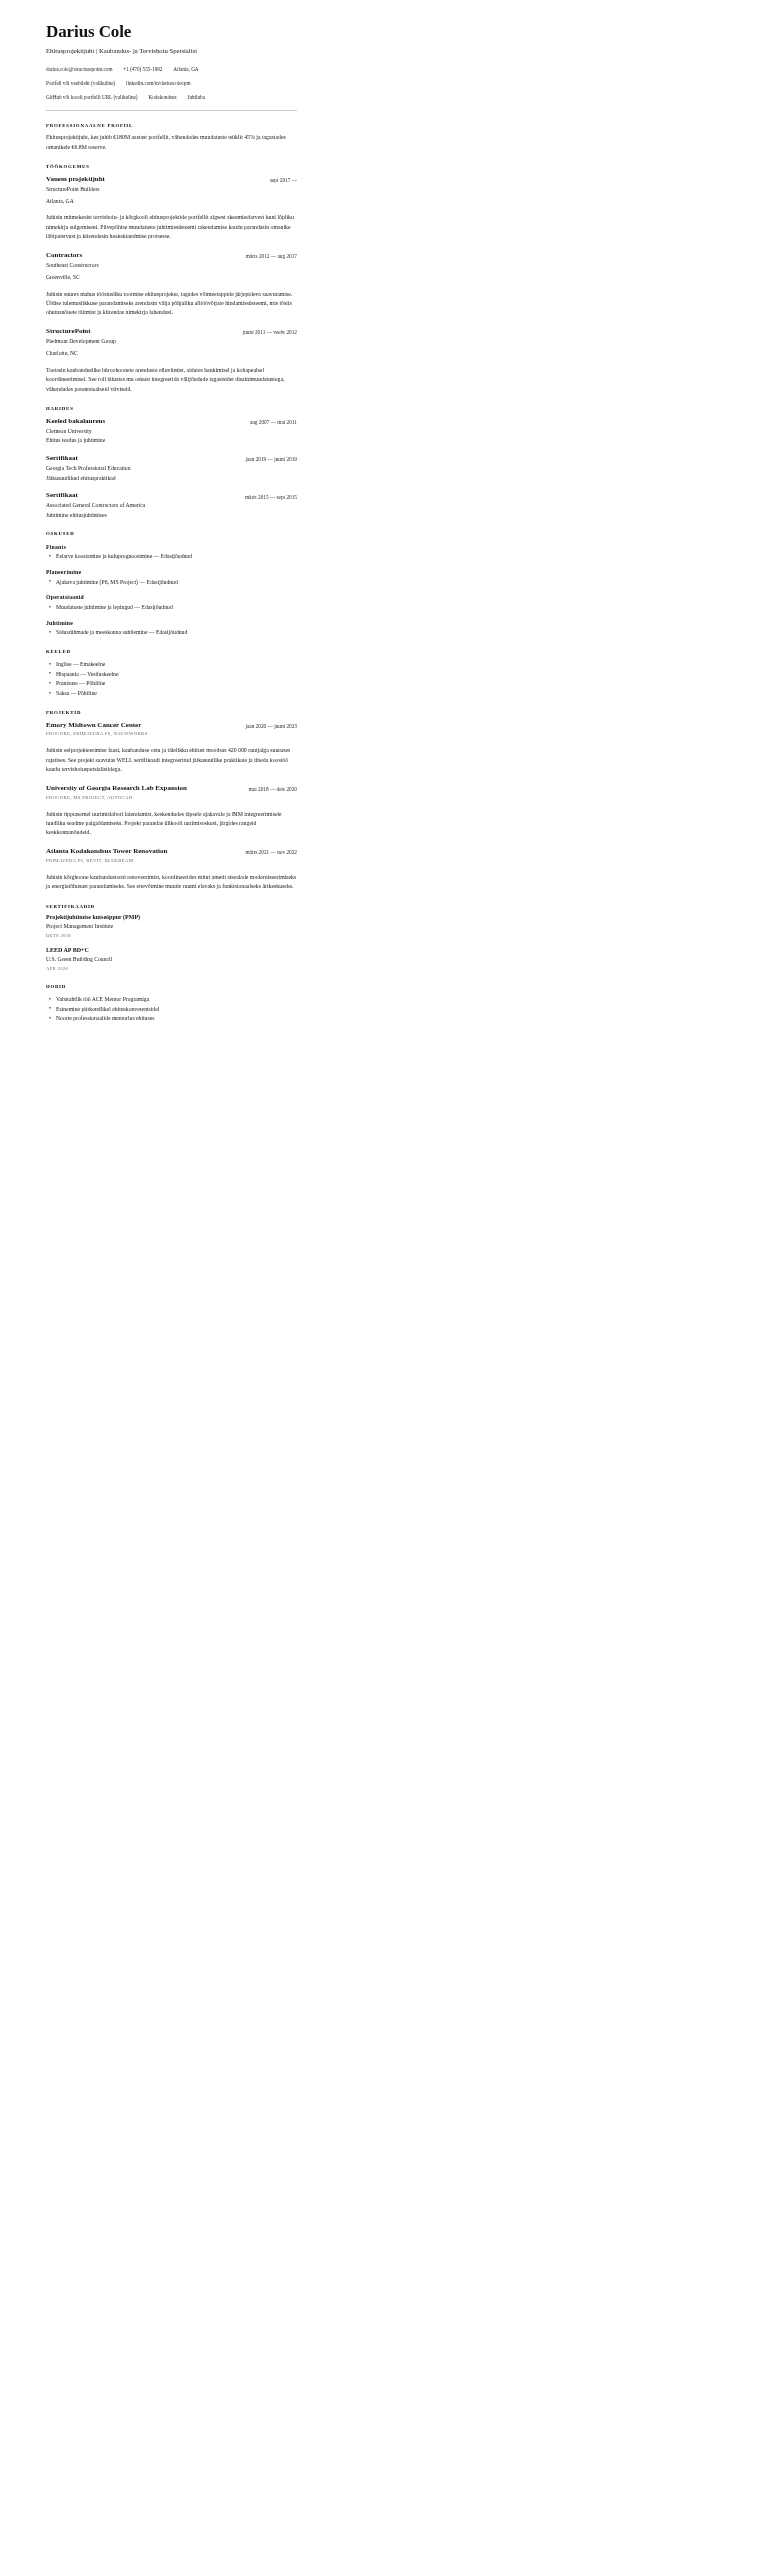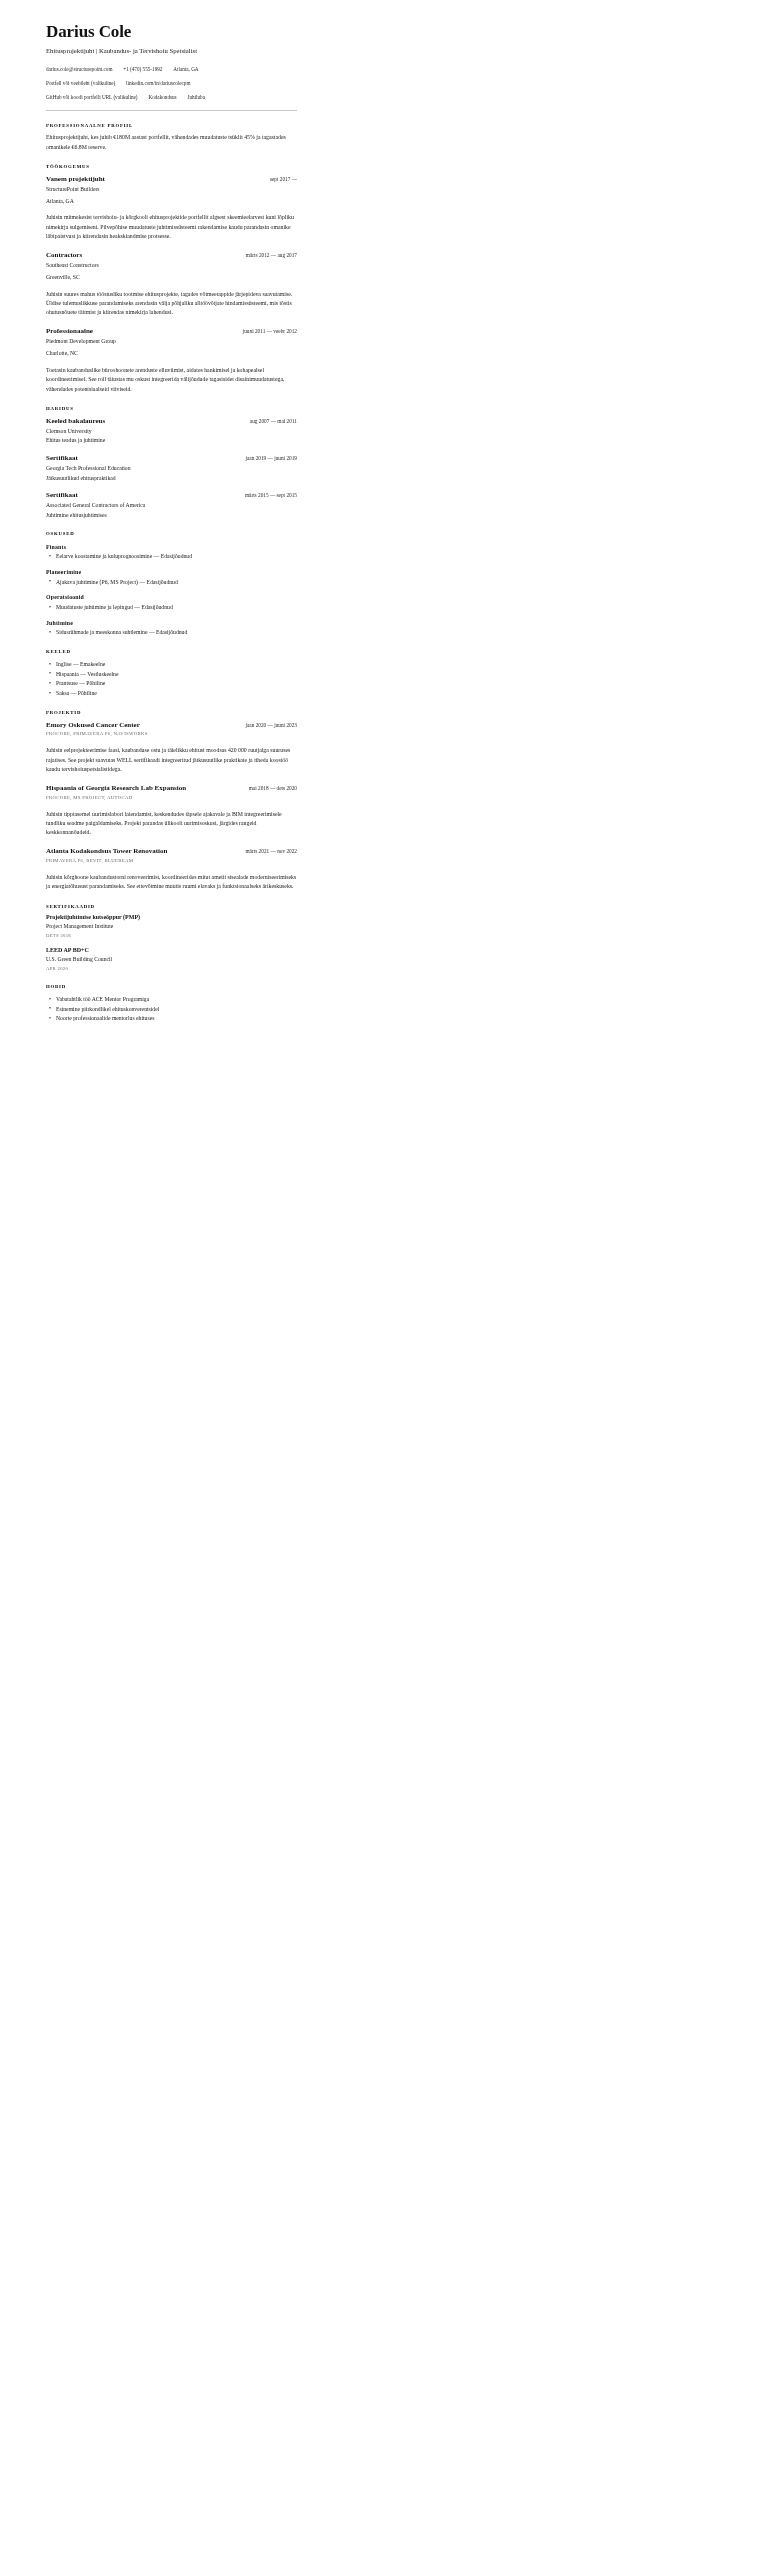--- a/index.html
+++ b/index.html
@@ -74,21 +74,21 @@
     margin: 0;
     color: #1a1a1a;
   }
 
   
   .entry { margin-bottom: 3.8px; }
   .entry + .entry { margin-top: 9.5px; }
   .entry-head {
     display: flex;
     justify-content: space-between;
-    align-items: center;
+    align-items: flex-end;
     gap: 0;
   }
   .entry-title {
     font-size: 7px;
     font-weight: 700;
     line-height: 1.25;
     margin: 0;
   }
   .entry-date {
     font-size: 5.3px;
@@ -228,21 +228,21 @@
         <div class="entry-title">Contractors</div>
         <div class="entry-date">märts 2012 — aug 2017</div>
       </div>
       <div class="entry-sub">Southeast Constructors</div>
       <div class="entry-loc">Greenville, SC</div>
       <p class="entry-body">Juhisin suures mahus tööstusliku tootmise ehitusprojekte, tagades võtmeetappide järjepideva saavutamise. Üldise tulemuslikkuse parandamiseks arendasin välja põhjaliku alltöövõtjate hindamissüsteemi, mis tõstis ohutusnõuete täitmist ja kiirendas nimekirja lahendusi.</p>
     </div>
 
     <div class="entry">
       <div class="entry-head">
-        <div class="entry-title">Professionaalne</div>
+        <div class="entry-title">StructurePoint</div>
         <div class="entry-date">juuni 2011 — veebr 2012</div>
       </div>
       <div class="entry-sub">Piedmont Development Group</div>
       <div class="entry-loc">Charlotte, NC</div>
       <p class="entry-body">Toetasin kaubanduslike büroohoonete arenduste elluviimist, aidates hankimisel ja kohapealsel koordineerimisel. See roll täiustas mu oskust integreerida välijõudude tagasisidet disainimuudatustega, vähendades potentsiaalseid viiviseid.</p>
     </div>
   </div>
 
   <div class="section">
     <div class="section-title">Haridus</div>
@@ -315,30 +315,30 @@
       <li>Prantsuse — Põhiline</li>
       <li>Saksa — Põhiline</li>
     </ul>
   </div>
 
   <div class="section">
     <div class="section-title">Projektid</div>
 
     <div class="entry">
       <div class="entry-head">
-        <div class="entry-title">Emory Oskused Cancer Center</div>
+        <div class="entry-title">Emory Midtown Cancer Center</div>
         <div class="entry-date">jaan 2020 — juuni 2023</div>
       </div>
       <div class="proj-tags">PROCORE, PRIMAVERA P6, NAVISWORKS</div>
       <p class="entry-body">Juhisin eelprojekteerimise faasi, kaubanduse ostu ja täielikku ehitust moodsas 420 000 ruutjalga suuruses rajatises. See projekt saavutas WELL sertifikaadi integreeritud jätkusuutlike praktikate ja tiheda koostöö kaudu tervishoiuspetsialistidega.</p>
     </div>
 
     <div class="entry">
       <div class="entry-head">
-        <div class="entry-title">Hispaania of Georgia Research Lab Expansion</div>
+        <div class="entry-title">University of Georgia Research Lab Expansion</div>
         <div class="entry-date">mai 2018 — dets 2020</div>
       </div>
       <div class="proj-tags">PROCORE, MS PROJECT, AUTOCAD</div>
       <p class="entry-body">Juhisin tipptasemel uurimislabori laiendamist, keskendudes täpsele ajakavale ja BIM integreerimisele tundliku seadme paigaldamiseks. Projekt parandas ülikooli uurimisoskusi, järgides rangeid keskkonnanõudeid.</p>
     </div>
 
     <div class="entry">
       <div class="entry-head">
         <div class="entry-title">Atlanta Kodakondsus Tower Renovation</div>
         <div class="entry-date">märts 2021 — nov 2022</div>

